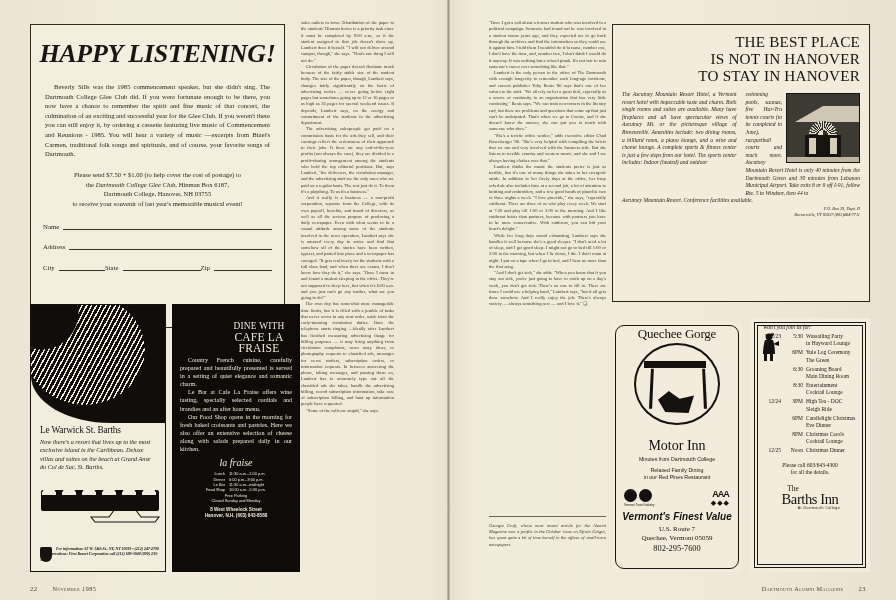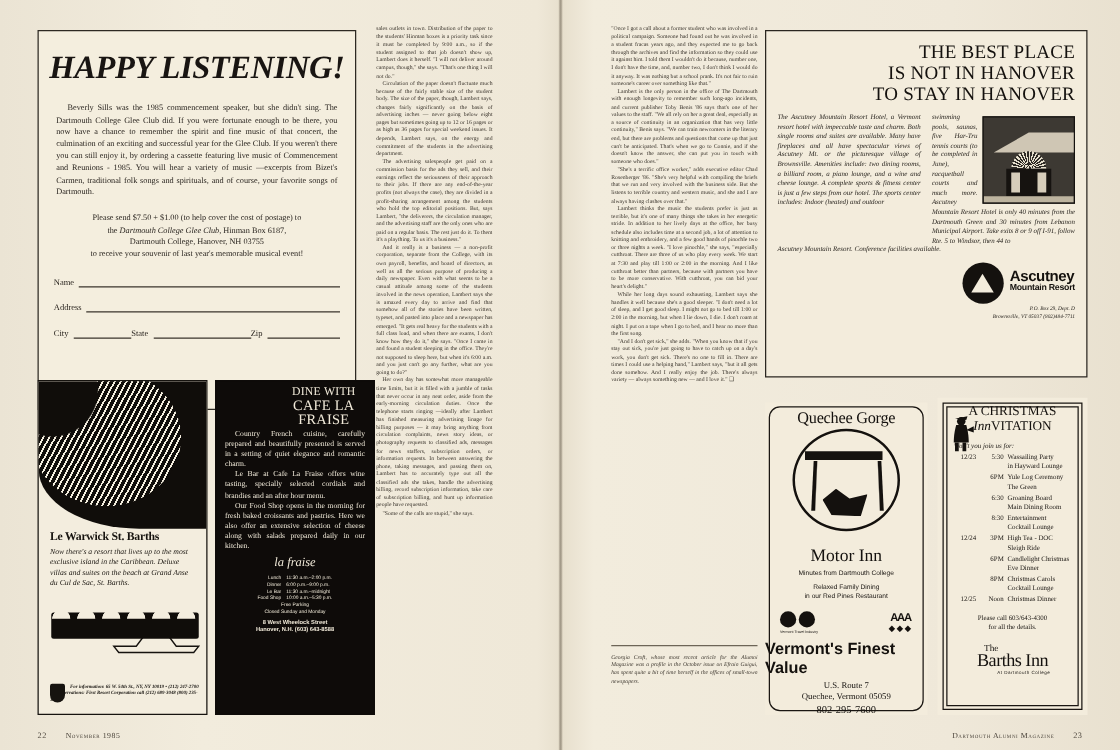--- a/index.html
+++ b/index.html
@@ -39,21 +39,21 @@
   
   .warwick{position:absolute;left:30px;top:304px;width:136px;height:268px;
            background:#f3edde;border:1.4px solid #16130f;box-sizing:border-box;overflow:hidden;}
   .w-art{position:absolute;left:0;top:0;width:100%;height:118px;background:#100d0a;
          border-bottom-left-radius:60% 40%;}
   .w-art .swoosh{position:absolute;left:-6px;top:-10px;width:120px;height:110px;
          border-radius:50%;background:
          repeating-linear-gradient(118deg,#f3edde 0 1.4px,#100d0a 1.4px 4.2px);
          -webkit-mask-image:radial-gradient(circle at 14% 16%, transparent 26%, #000 27%);
          mask-image:radial-gradient(circle at 14% 16%, transparent 26%, #000 27%);}
-  .w-name{position:absolute;left:9px;top:120px;font-weight:bold;font-size:9.4px;color:#16130f;letter-spacing:-.2px;}
+  .w-name{position:absolute;left:9px;top:120px;font-weight:normal;font-size:9.4px;color:#16130f;letter-spacing:-.2px;}
   .w-copy{position:absolute;left:9px;top:133px;width:116px;font-style:italic;font-size:6.2px;
           line-height:8.3px;color:#1d1913;}
   .w-island{position:absolute;left:58px;top:186px;width:72px;height:34px;}
   .w-sea{position:absolute;left:10px;bottom:60px;width:118px;height:21px;
          background:#100d0a;
          -webkit-mask-image:repeating-radial-gradient(circle at 10px -6px, #000 0 7px, transparent 7px 14px);
          mask-image:none;
          border-radius:2px;}
   .w-sea:after{content:"";position:absolute;left:0;top:-5px;width:100%;height:10px;
          background:radial-gradient(circle at 8px 10px,#f3edde 7px,transparent 7.5px),
@@ -65,21 +65,21 @@
   .w-foot{position:absolute;left:9px;bottom:8px;width:120px;font-size:3.9px;line-height:5.3px;
           font-style:italic;font-weight:bold;color:#16130f;}
   .w-shield{position:absolute;left:0;top:0;width:12px;height:15px;background:#16130f;
             border-radius:2px 2px 7px 7px;}
   .w-foot .ftxt{margin-left:16px;}
 
   
   .fraise{position:absolute;left:172px;top:304px;width:128px;height:268px;
           background:#0e0b09;color:#f1ead9;box-sizing:border-box;overflow:hidden;
           border:1px solid #0e0b09;}
-  .fr-head{text-align:center;margin-top:4px;font-size:9.4px;letter-spacing:.2px;line-height:11px;padding-left:46px;}
+  .fr-head{text-align:center;margin-top:16px;font-size:9.4px;letter-spacing:.2px;line-height:11px;padding-left:46px;}
   .fr-head .l2{font-size:11.5px;}
   .fr-copy{margin:2px 7px 0 7px;font-size:6.1px;line-height:8.1px;text-align:justify;}
   .fr-copy p{margin:0;text-indent:8px;}
   .fr-logo{text-align:center;margin-top:4px;font-style:italic;font-size:10px;}
   .fr-hours{margin:3px 6px 0 6px;font-size:3.9px;line-height:5.4px;text-align:center;
             font-family:"Liberation Sans",sans-serif;}
   .fr-hours .row{display:flex;justify-content:center;gap:4px;}
   .fr-hours .k{width:38px;text-align:right;}
   .fr-hours .v{width:56px;text-align:left;}
   .fr-addr{margin-top:3px;font-size:4.6px;line-height:6.4px;text-align:center;font-weight:bold;
@@ -132,22 +132,22 @@
   .q-line{position:relative;text-align:center;font-family:"Liberation Sans",sans-serif;
           font-size:5.3px;line-height:7.5px;color:#1a1612;margin-top:2px;}
   .q-badges{position:relative;display:flex;justify-content:space-between;align-items:center;
             margin:7px 12px 0 12px;}
   .q-vta{display:flex;gap:2px;}
   .q-vta i{display:block;width:13px;height:13px;border-radius:50%;background:#14110e;}
   .q-vta-t{font-size:2.9px;text-align:center;margin-top:1px;color:#14110e;font-family:"Liberation Sans",sans-serif;}
   .q-aaa{text-align:center;}
   .q-aaa .o{font-family:"Liberation Sans",sans-serif;font-weight:bold;font-size:9px;color:#14110e;letter-spacing:-1px;}
   .q-aaa .d{font-size:7px;color:#14110e;letter-spacing:1px;}
-  .q-slogan{position:relative;text-align:left;font-family:"Liberation Sans",sans-serif;
-            font-weight:bold;font-size:13px;margin-top:4px;color:#14110e;}
+  .q-slogan{position:relative;text-align:center;font-family:"Liberation Sans",sans-serif;
+            font-weight:bold;font-style:italic;font-size:10px;margin-top:4px;color:#14110e;}
   .q-addr{position:relative;text-align:center;font-size:7px;line-height:9.4px;margin-top:3px;color:#14110e;}
   .q-phone{position:relative;text-align:center;font-size:8.4px;margin-top:1px;color:#14110e;}
 
   
   .hanover{position:absolute;left:750px;top:318px;width:120px;height:254px;
            background:#f3ecdc;box-sizing:border-box;overflow:hidden;}
   .h-frame{position:absolute;left:4px;top:4px;right:4px;bottom:4px;border:1px solid #1a1612;}
   .h-frame2{position:absolute;left:7px;top:7px;right:7px;bottom:7px;border:.8px solid #1a1612;}
   .h-title{position:relative;text-align:center;font-size:10.6px;line-height:12px;margin-top:6px;color:#14110e;}
   .h-title .iv{font-style:italic;}
@@ -309,29 +309,20 @@
         <div class="as-photo">
           <div class="roof"></div>
           <div class="fan"></div>
           <div class="door"></div>
           <div class="base"></div>
         </div>
         <span>swimming pools, saunas, five Har-Tru tennis courts (to be completed in June), racquetball courts and much more. Ascutney Mountain Resort Hotel is only 40 minutes from the Dartmouth Green and 30 minutes from Lebanon Municipal Airport. Take exits 8 or 9 off I-91, follow Rte. 5 to Windsor, then 44 to</span>
       </div>
     </div>
     <div class="as-close">Ascutney Mountain Resort. Conference facilities available.</div>
-    <div class="as-logo">
-      <div class="as-mark">
-        <div class="mt"></div>
-      </div>
-      <div class="as-wordmark">
-        <div class="w1">Ascutney</div>
-        <div class="w2">Mountain Resort</div>
-      </div>
-    </div>
     <div class="as-addr">
       <div>P.O. Box 29, Dept. D</div>
       <div>Brownsville, VT 05037 (802)484-7711</div>
     </div>
   </div>
 
   <div class="quechee">
     <div class="q-frame"></div>
     <div class="q-title">Quechee Gorge</div>
     <div class="q-art">
@@ -370,24 +361,20 @@
     <div class="h-frame"></div>
     <div class="h-frame2"></div>
     <svg class="h-santa" viewBox="0 0 22 30">
       <ellipse cx="9" cy="5" rx="3.4" ry="3.4" fill="#14110e"></ellipse>
       <path d="M5 8 C5 8 3 14 3 22 L15 22 C15 14 13 8 13 8 Z" fill="#14110e"></path>
       <path d="M13 12 L19 9 L19 14 Z" fill="#14110e"></path>
       <rect x="4" y="22" width="3" height="7" fill="#14110e"></rect>
       <rect x="10" y="22" width="3" height="7" fill="#14110e"></rect>
       <path d="M4 3 L14 1 L13 4 Z" fill="#14110e"></path>
     </svg>
-    <div class="h-title">
-      <div>A CHRISTMAS</div>
-      <div><i class="iv">Inn</i><span>VITATION</span></div>
-    </div>
     <div class="h-intro">Won't you join us for:</div>
     <div class="h-sched">
       <div class="h-row">
         <span class="h-date">12/23</span>
         <span class="h-time">5:30</span>
         <span class="h-ev">
           <span>Wassailing Party</span><br>
           <span>in Hayward Lounge</span>
         </span>
       </div>

